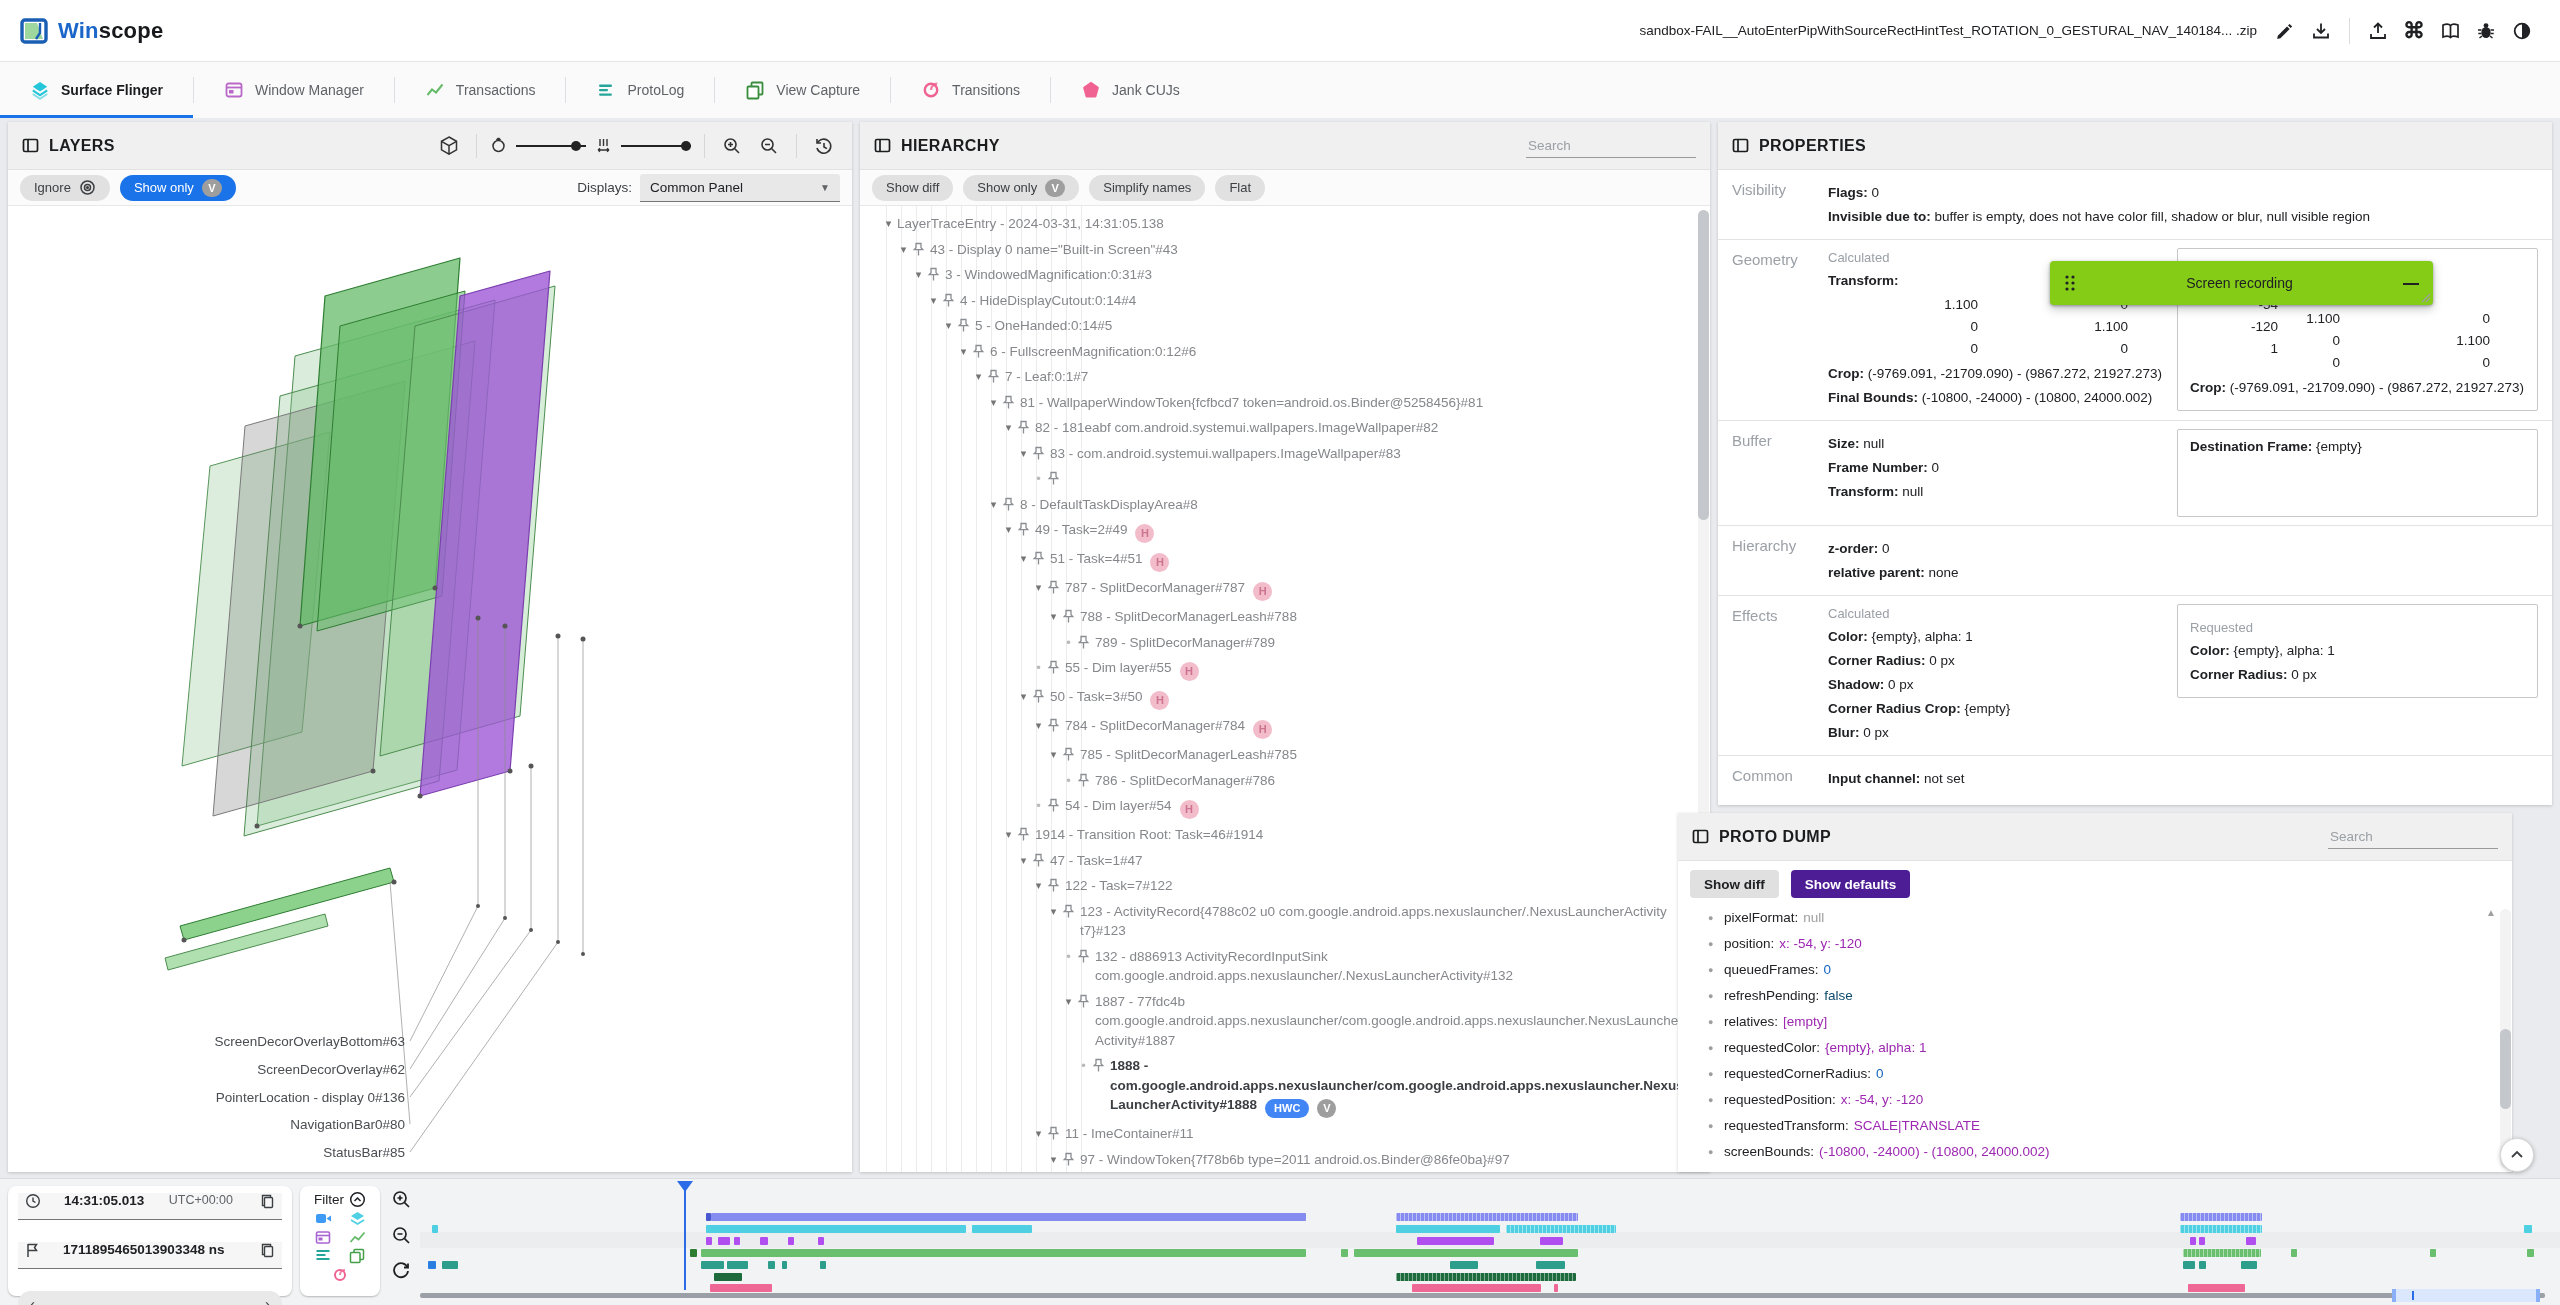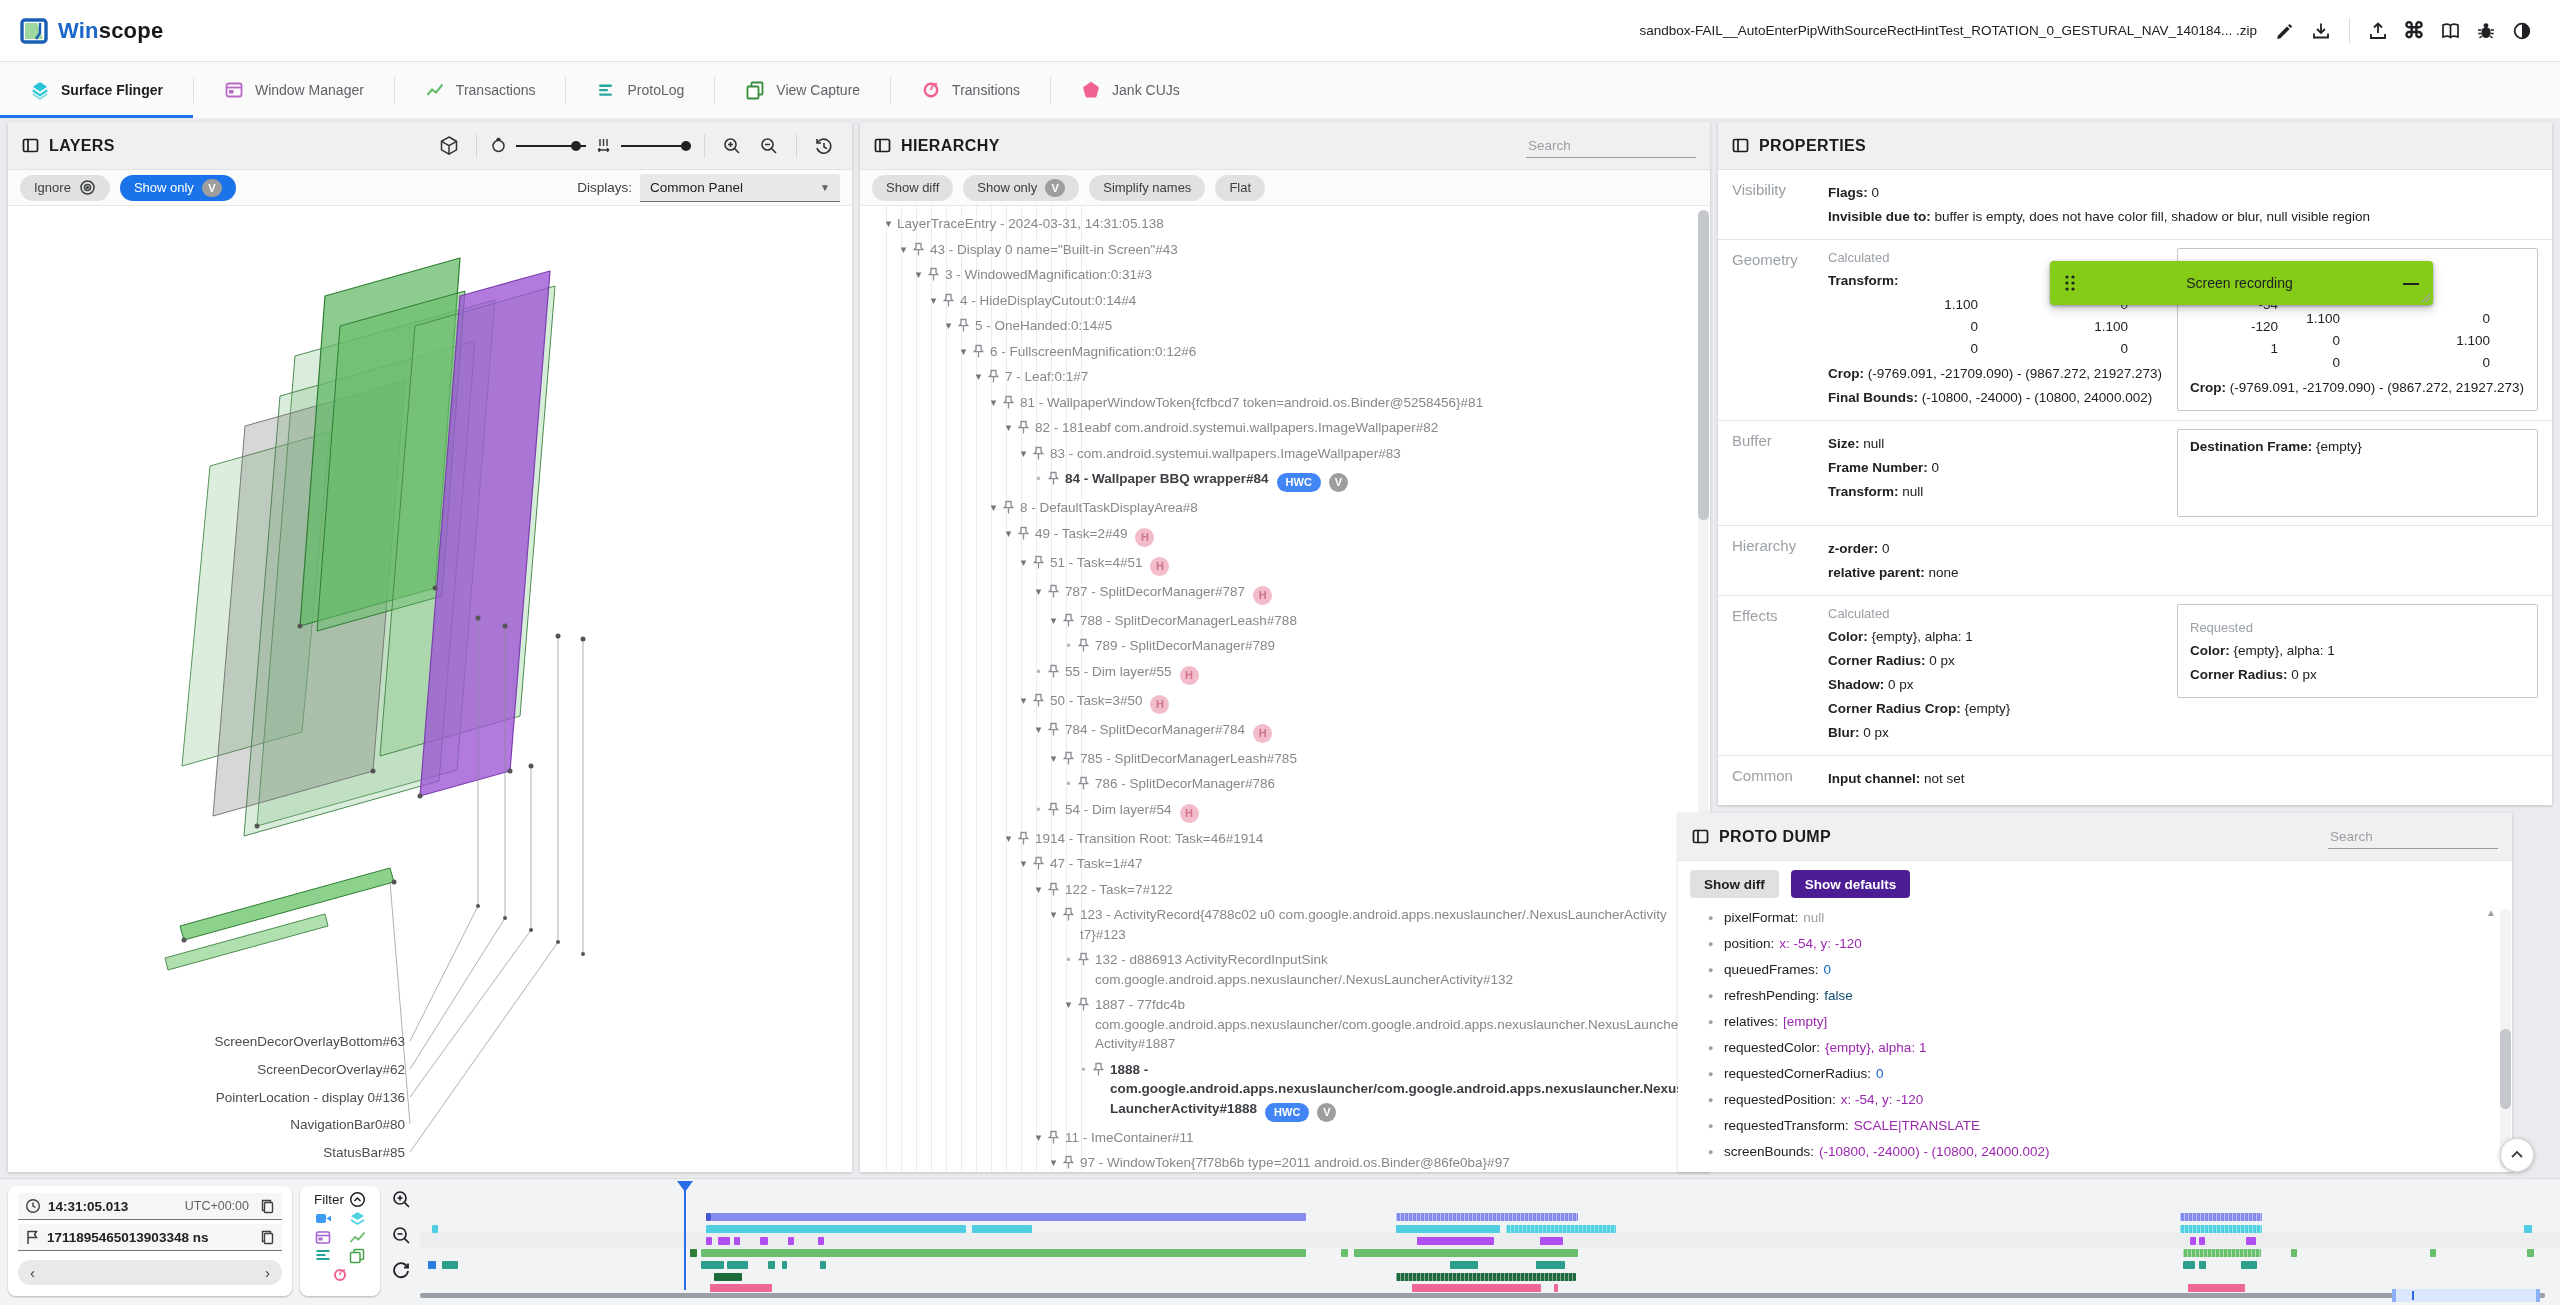--- a/index.html
+++ b/index.html
@@ -102,21 +102,21 @@
   .sr-min{width:44px;display:flex;justify-content:center;cursor:pointer}
   .sr-min .bar{width:16px;height:2px;background:#202124;margin-top:2px}
   .sr-resize{position:absolute;right:2px;bottom:2px}
 
   
   .fab{position:absolute;left:2500px;top:1138px;width:34px;height:34px;border-radius:50%;background:#fff;border:1px solid #d7d7d7;box-shadow:0 1px 4px rgba(0,0,0,.25);display:flex;align-items:center;justify-content:center;z-index:40;cursor:pointer}
 
   
   .bottombar{position:absolute;left:0;top:1178px;width:2560px;height:127px;background:#f1f3f4;border-top:1px solid #dadce0}
   .tcard{position:absolute;left:8px;top:7px;width:284px;height:110px;background:#fff;border-radius:8px;box-shadow:0 1px 2px rgba(0,0,0,.25);padding:7px 10px}
-  .field{display:flex;align-items:center;height:27px;border-bottom:1px solid #747474;background:#f6f6f6;margin-bottom:4px;padding:0 7px;gap:7px}
+  .field{display:flex;align-items:flex-start;height:27px;border-bottom:1px solid #747474;background:#f6f6f6;margin-bottom:22px;padding:0 7px;gap:23px}
   .ttime{font-size:13.5px;font-weight:bold;color:#202124}
   .tutc{font-size:12.5px;color:#5f6368;margin-left:auto;margin-right:4px}
   .tnav{display:flex;align-items:center;justify-content:space-between;background:#e9e9e9;border-radius:14px;height:25px;padding:0 12px;margin-top:9px;color:#3c4043;font-size:15px;cursor:pointer}
   .fcard{position:absolute;left:300px;top:7px;width:80px;height:110px;background:#fff;border-radius:8px;box-shadow:0 1px 2px rgba(0,0,0,.25);padding:5px 6px}
   .fhead{display:flex;align-items:center;justify-content:center;gap:5px;font-size:13.5px;color:#202124}
   .figrid{display:grid;grid-template-columns:1fr 1fr;row-gap:3px;justify-items:center;margin-top:3px}
   .figrid .full{grid-column:1 / 3}
   .zoomcol{position:absolute;left:388px;top:10px;width:26px;display:flex;flex-direction:column;gap:15px;align-items:center}
   .timeline{position:absolute;left:420px;top:0;right:0;bottom:0}
   .selstrip{position:absolute;left:0;right:0;top:53px;height:16px;background:#ebedef}
@@ -538,21 +538,20 @@
           <span class="ttext">83 - com.android.systemui.wallpapers.ImageWallpaper#83</span>
         </div>
         <div class="trow bold" style="padding-left: 170px;">
           <span class="exp dot">•</span>
           <span>
             <svg class="pin" width="13" height="15" viewBox="0 0 13 15" fill="none" stroke="#8a8e93" stroke-width="1.3">
               <path d="M4 1.5h5v4.2l1.8 2H2.2l1.8-2z"></path>
               <path d="M6.5 7.7v5.8"></path>
             </svg>
           </span>
-          <span class="ttext">84 - Wallpaper BBQ wrapper#84<span class="badge b-hwc">HWC</span><span class="badge b-v">V</span></span>
         </div>
         <div class="trow" style="padding-left: 125px;">
           <span class="exp">▾</span>
           <span>
             <svg class="pin" width="13" height="15" viewBox="0 0 13 15" fill="none" stroke="#8a8e93" stroke-width="1.3">
               <path d="M4 1.5h5v4.2l1.8 2H2.2l1.8-2z"></path>
               <path d="M6.5 7.7v5.8"></path>
             </svg>
           </span>
           <span class="ttext">8 - DefaultTaskDisplayArea#8</span>

